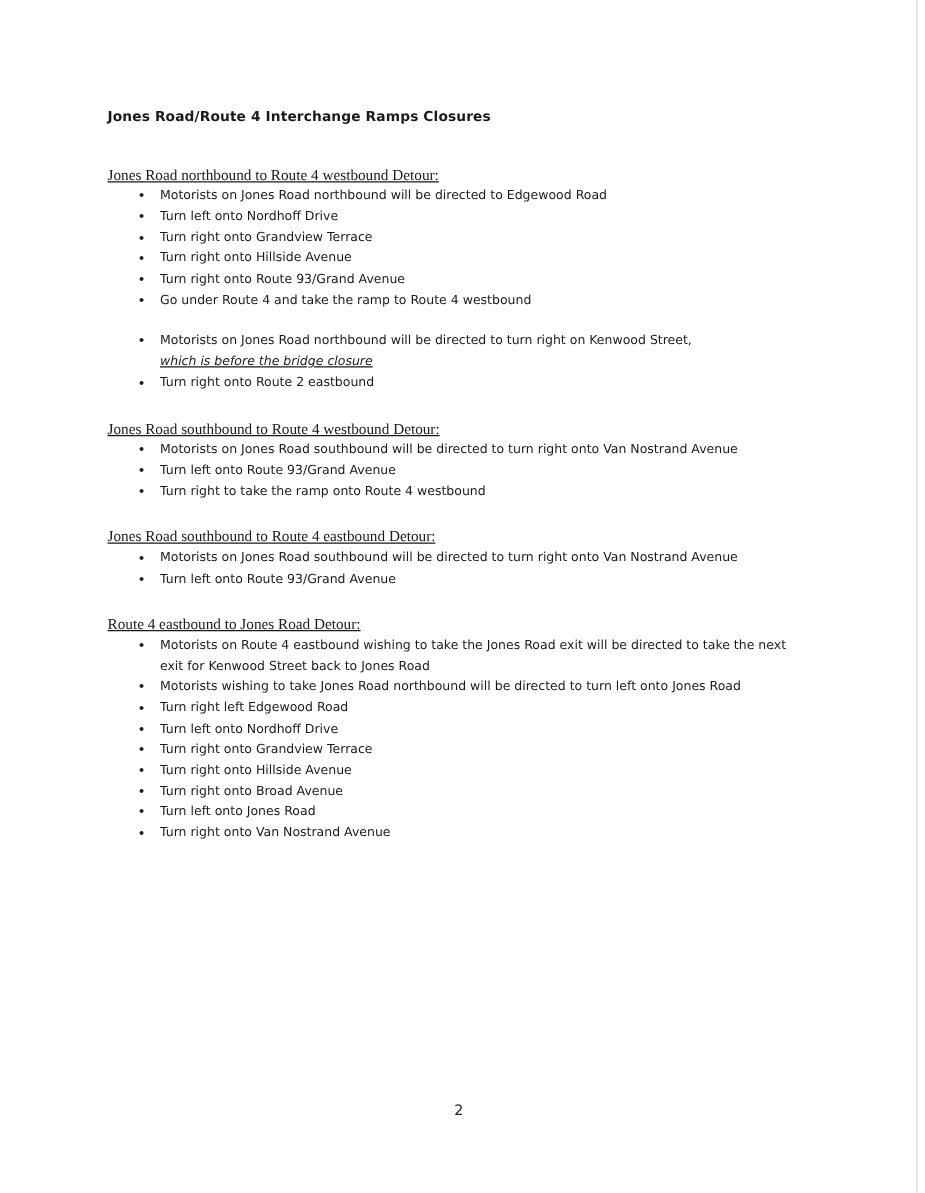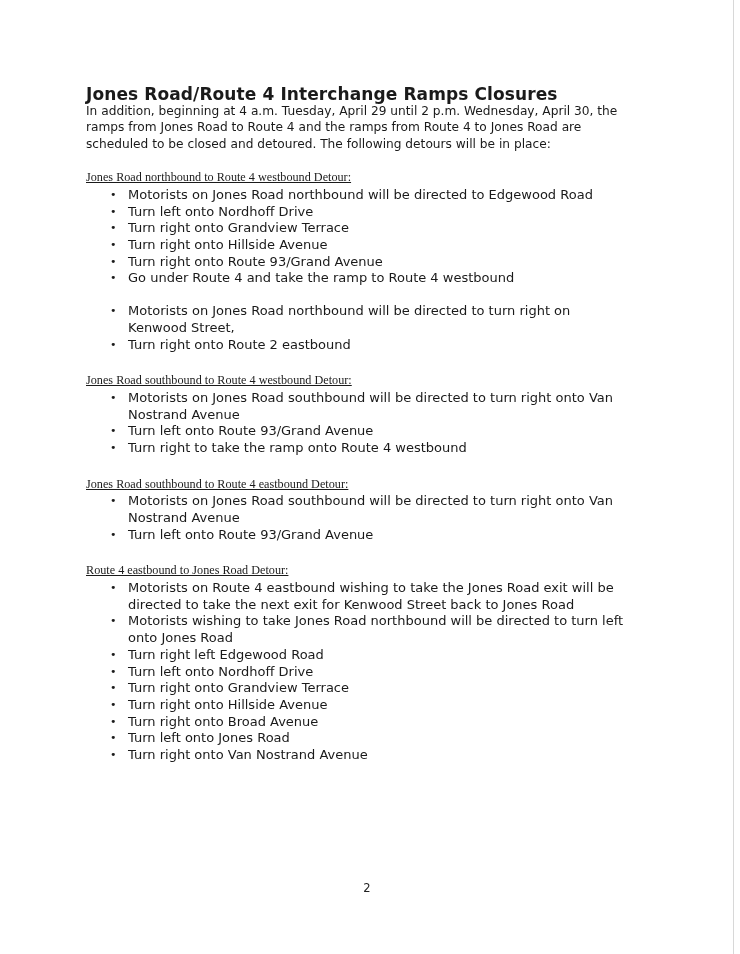--- a/index.html
+++ b/index.html
@@ -25,24 +25,24 @@
     border-right: 1px solid #d8d8d8;
     box-sizing: border-box;
   }
   .content {
     position: absolute;
     left: 86px;
     top: 86px;
     width: 545px;
   }
   .doc-title {
-    font-size: 17px;
+    font-size: 11px;
     font-weight: bold;
     line-height: 16.6px;
-    margin: 0 0 0 0;
+    margin: 0 0 12px 0;
     letter-spacing: 0.1px;
   }
   .intro {
     font-size: 12.2px;
     line-height: 16.6px;
     margin: 0;
     width: 540px;
   }
   .section {
     margin-top: 16px;
@@ -57,21 +57,21 @@
   .section-heading-wrap {
     margin: 0 0 1px 0;
   }
   ul.bullets {
     list-style: none;
     margin: 0;
     padding: 0;
   }
   ul.bullets li {
     position: relative;
-    font-size: 13px;
+    font-size: 10px;
     line-height: 16.7px;
     padding-left: 42px;
     margin: 0;
   }
   ul.bullets li::before {
     content: "\2022";
     position: absolute;
     left: 24px;
     top: 0;
     font-size: 11px;
@@ -92,41 +92,40 @@
   }
   .gap-sm { height: 14px; }
 </style>
 </head>
 <body>
 
 <div class="page">
   <div class="content">
 
     <div class="doc-title">Jones Road/Route 4 Interchange Ramps Closures</div>
-    <p class="intro">In addition, beginning at 4 a.m. Tuesday, April 29 until 2 p.m. Wednesday, April 30, the ramps from Jones Road to Route 4 and the ramps from Route 4 to Jones Road are scheduled to be closed and detoured. The following detours will be in place:</p>
 
     <div class="gap-sm"></div>
 
     <div class="section" style="margin-top:0">
       <div class="section-heading-wrap">
         <span class="section-heading">Jones Road northbound to Route 4 westbound Detour:</span>
       </div>
       <ul class="bullets">
         <li>Motorists on Jones Road northbound will be directed to Edgewood Road</li>
         <li>Turn left onto Nordhoff Drive</li>
         <li>Turn right onto Grandview Terrace</li>
         <li>Turn right onto Hillside Avenue</li>
         <li>Turn right onto Route 93/Grand Avenue</li>
         <li>Go under Route 4 and take the ramp to Route 4 westbound</li>
       </ul>
     </div>
 
     <div class="section">
       <ul class="bullets">
-        <li><span>Motorists on Jones Road northbound will be directed to turn right on Kenwood Street,</span><br></li>
+        <li><span>Motorists on Jones Road northbound will be directed to turn right on Kenwood Street,</span><br><span class="em-underline">which is before the bridge closure</span></li>
         <li>Turn right onto Route 2 eastbound</li>
       </ul>
     </div>
 
     <div class="section">
       <div class="section-heading-wrap">
         <span class="section-heading">Jones Road southbound to Route 4 westbound Detour:</span>
       </div>
       <ul class="bullets">
         <li>Motorists on Jones Road southbound will be directed to turn right onto Van Nostrand Avenue</li>

